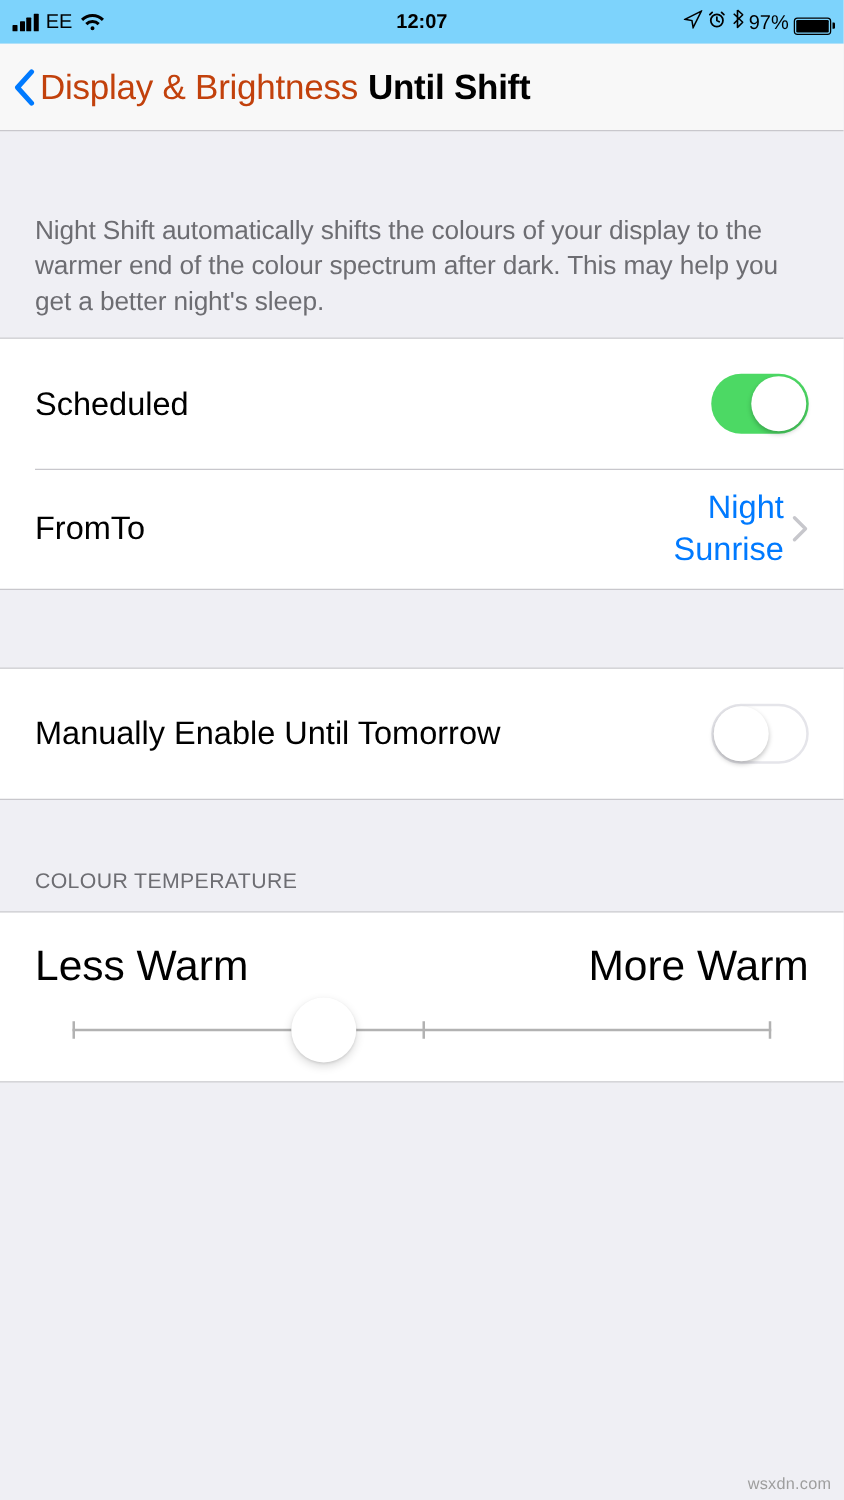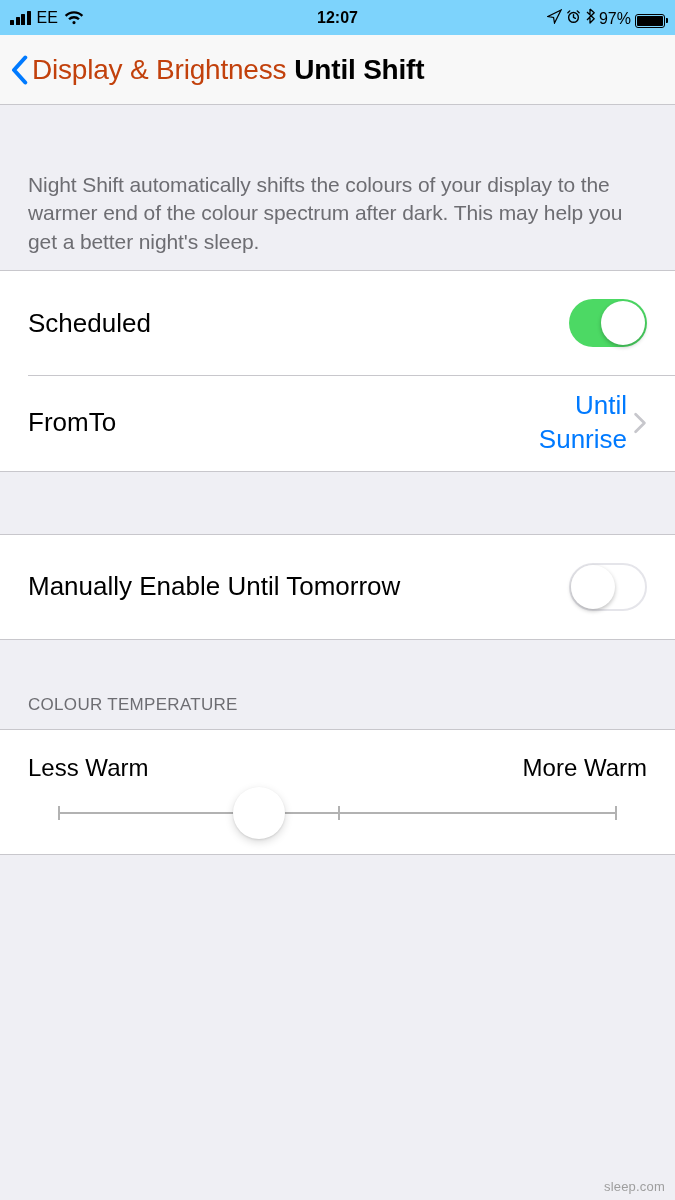--- a/index.html
+++ b/index.html
@@ -112,21 +112,21 @@
     
     .section-header {
       padding: 55px 28px 14px;
       color: #6d6d72;
       font-size: 17px;
       letter-spacing: 0.3px;
     }
 
     
     .slider-cell { flex-direction: column; align-items: stretch; padding: 24px 28px 40px; }
-    .slider-labels { display:flex; justify-content:space-between; font-size:24px; margin-bottom: 30px; }
+    .slider-labels { display:flex; justify-content:space-between; font-size:34px; margin-bottom: 30px; }
     .slider-track-wrap { position:relative; padding: 0 30px; }
     .slider-track {
       height: 2px; background:#b2b2b2; position:relative;
     }
     .slider-tick {
       position:absolute; top:-6px; width:2px; height:14px; background:#b2b2b2;
     }
     .slider-tick.start{left:0}
     .slider-tick.mid{left:50%}
     .slider-tick.end{right:0}
@@ -205,21 +205,21 @@
       <div class="toggle-knob"></div>
     </div>
   </div>
   <div class="cell fromto-cell">
     <div class="fromto-left">
       <span>From</span>
       <span>To</span>
     </div>
     <div class="fromto-right-wrap">
       <div class="fromto-right">
-        <span>Until</span>
+        <span>Night</span>
         <span>Sunrise</span>
       </div>
       <span class="chevron">
         <svg width="14" height="22" viewBox="0 0 12 20">
             <path d="M2 2l8 8-8 8" fill="none" stroke="#c7c7cc" stroke-width="2.5" stroke-linecap="round" stroke-linejoin="round"></path>
           </svg>
       </span>
     </div>
   </div>
 </div>
@@ -247,13 +247,13 @@
       <div class="slider-track">
         <div class="slider-tick start"></div>
         <div class="slider-tick mid"></div>
         <div class="slider-tick end"></div>
         <div class="slider-thumb"></div>
       </div>
     </div>
   </div>
 </div>
 
-<div class="watermark">sleep.com</div>
+<div class="watermark">wsxdn.com</div>
 
 </body></html>

